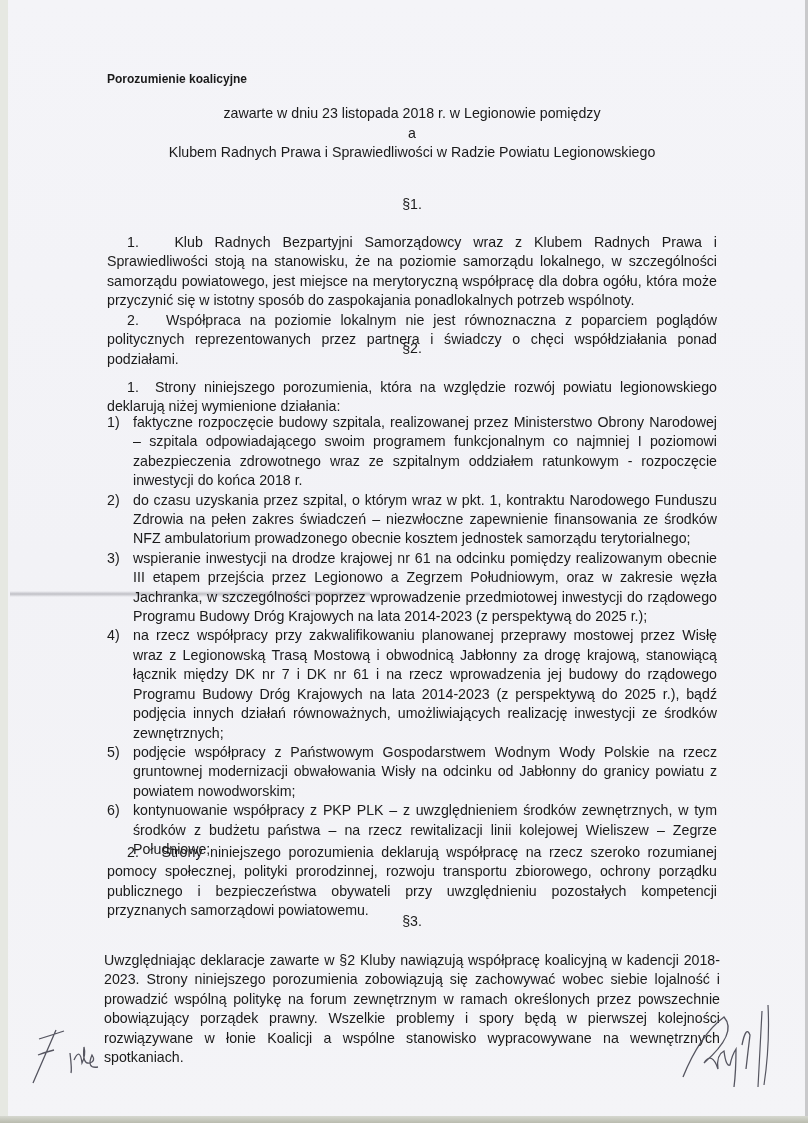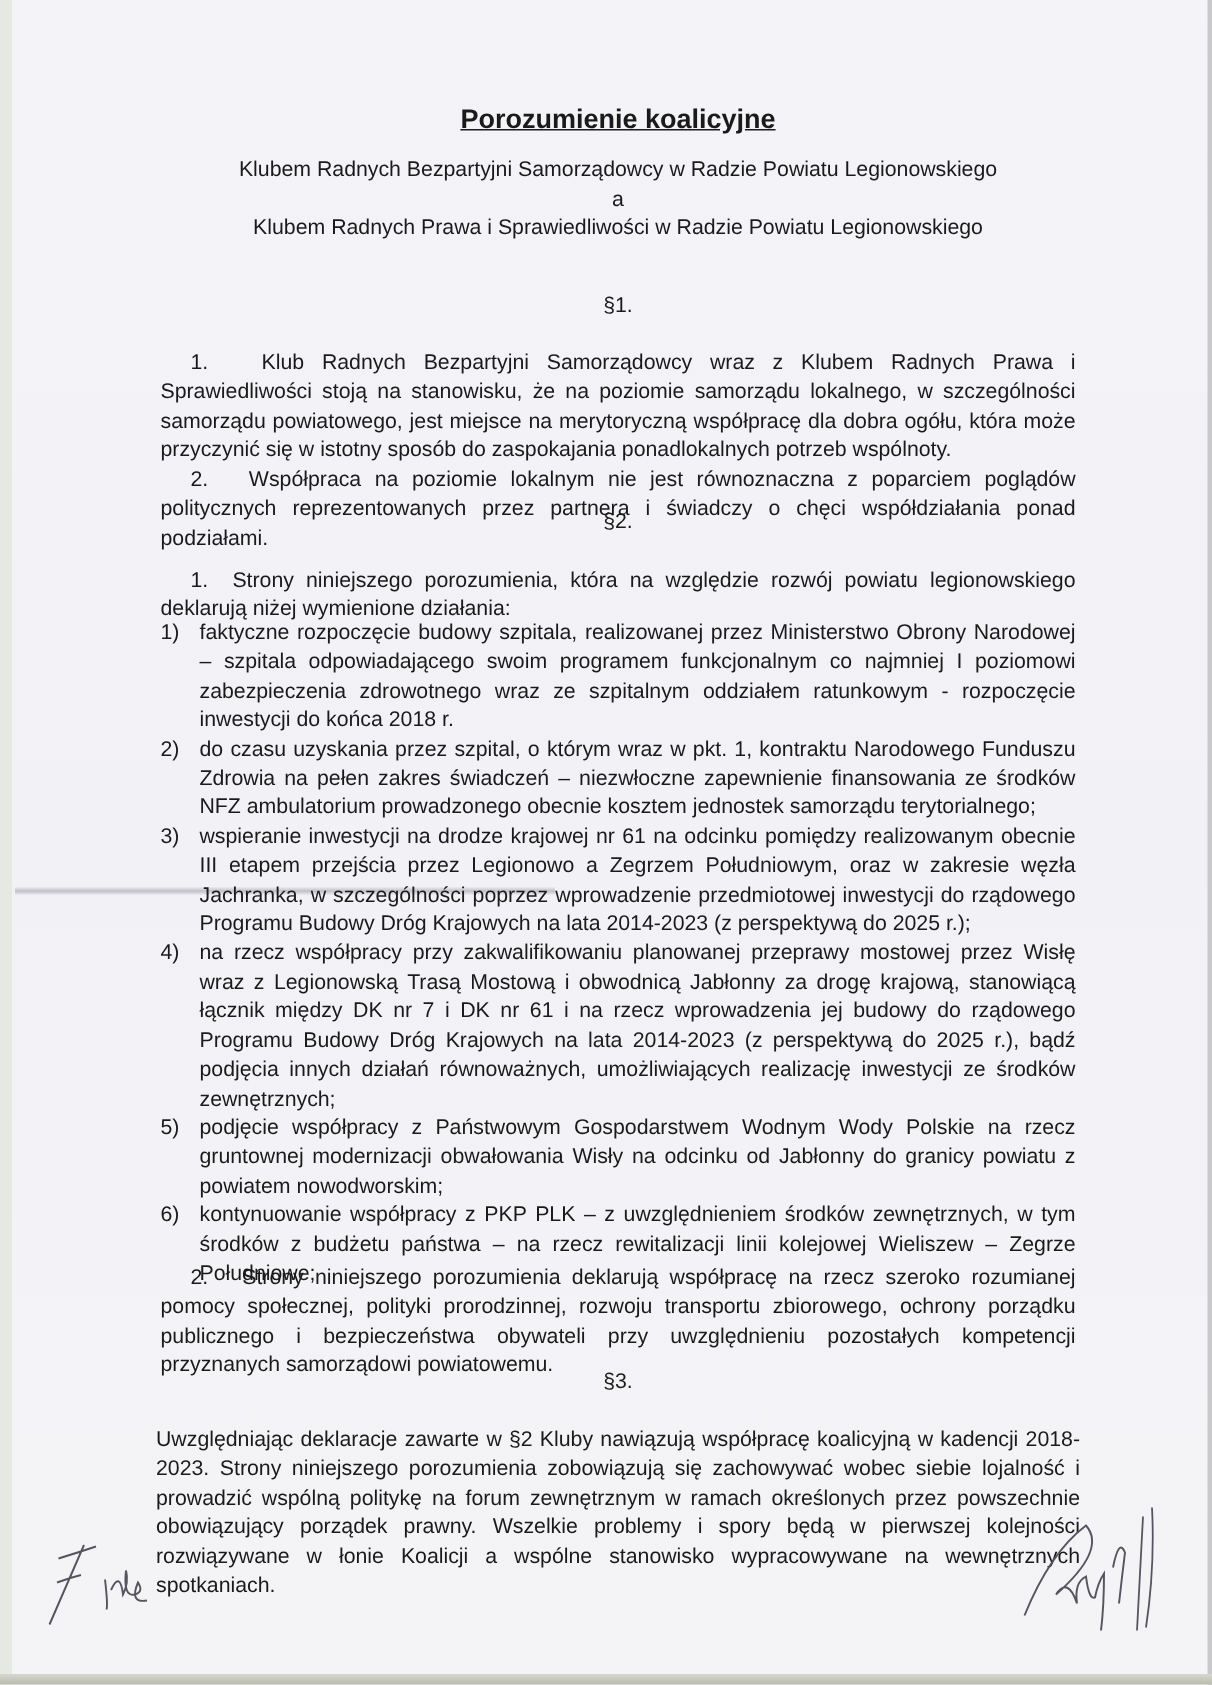--- a/index.html
+++ b/index.html
@@ -13,21 +13,21 @@
     .page {
       position: absolute; left: 0; top: 0; width: 808px; height: 1123px;
       background: linear-gradient(180deg, #f4f4f8 0%, #f2f2f6 50%, #f4f4f7 100%);
     }
     .left-edge { position:absolute; left:0; top:0; width:8px; height:1123px; background:#e6e8e2; }
     .right-edge { position:absolute; right:0; top:0; width:3px; height:1123px; background:#c9c9cb; }
     .bottom-edge { position:absolute; left:0; bottom:0; width:808px; height:7px; background:linear-gradient(180deg,#d6d8d0,#b9bbae); }
     .fold { position:absolute; left:10px; top:591px; width:360px; height:6px;
       background: linear-gradient(180deg, rgba(190,190,195,0) 0%, rgba(150,150,158,0.55) 50%, rgba(200,200,205,0) 100%); }
     .content { position:absolute; left:107px; top:0; width:610px; font-size:14.2px; line-height:19.4px; }
-    .title { position:absolute; left:0; width:610px; top:70px; font-weight:bold; text-align:center; font-size:18px;text-decoration:underline; }
+    .title { position:absolute; left:0; width:610px; top:70px; font-weight:bold; text-align:left; font-size:12px; }
     .header-block { position:absolute; left:0; width:610px; top:104px; text-align:center; }
     .header-block div { height:19.5px; }
     .sec { position:absolute; left:0; width:610px; text-align:center; }
     .para { position:absolute; left:0; width:610px; text-align:justify;margin-top:20px; }
     .para .indent { display:inline-block; width:20px; }
     .list { position:absolute; left:0; width:610px; }
     .item { position:relative; padding-left:26px; text-align:justify; }
     .item .num { position:absolute; left:0; top:0; }
     .sig { position:absolute; }
     .sig svg { overflow:visible; }
@@ -38,21 +38,21 @@
 <div class="page">
   <div class="left-edge"></div>
   <div class="right-edge"></div>
   <div class="bottom-edge"></div>
   <div class="fold"></div>
 
   <div class="content">
     <div class="title">Porozumienie koalicyjne</div>
 
     <div class="header-block">
-      <div>Klubem Radnych Bezpartyjni Samorządowcy w Radzie Powiatu Legionowskiego</div>
+      <div>zawarte w dniu 23 listopada 2018 r. w Legionowie pomiędzy</div>
       <div>a</div>
       <div>Klubem Radnych Prawa i Sprawiedliwości w Radzie Powiatu Legionowskiego</div>
     </div>
 
     <div class="sec" style="top:195px;">§1.</div>
     <div class="para" style="top:213px;">
       <span class="indent"></span><span>1.</span>&nbsp;&nbsp;&nbsp;<span>Klub Radnych Bezpartyjni Samorządowcy wraz z Klubem Radnych Prawa i Sprawiedliwości stoją na stanowisku, że na poziomie samorządu lokalnego, w szczególności samorządu powiatowego, jest miejsce na merytoryczną współpracę dla dobra ogółu, która może przyczynić się w istotny sposób do zaspokajania ponadlokalnych potrzeb wspólnoty.</span>
     </div>
     <div class="para" style="top:291px;">
       <span class="indent"></span><span>2.</span>&nbsp;&nbsp;&nbsp;<span>Współpraca na poziomie lokalnym nie jest równoznaczna z poparciem poglądów politycznych reprezentowanych przez partnera i świadczy o chęci współdziałania ponad podziałami.</span>

